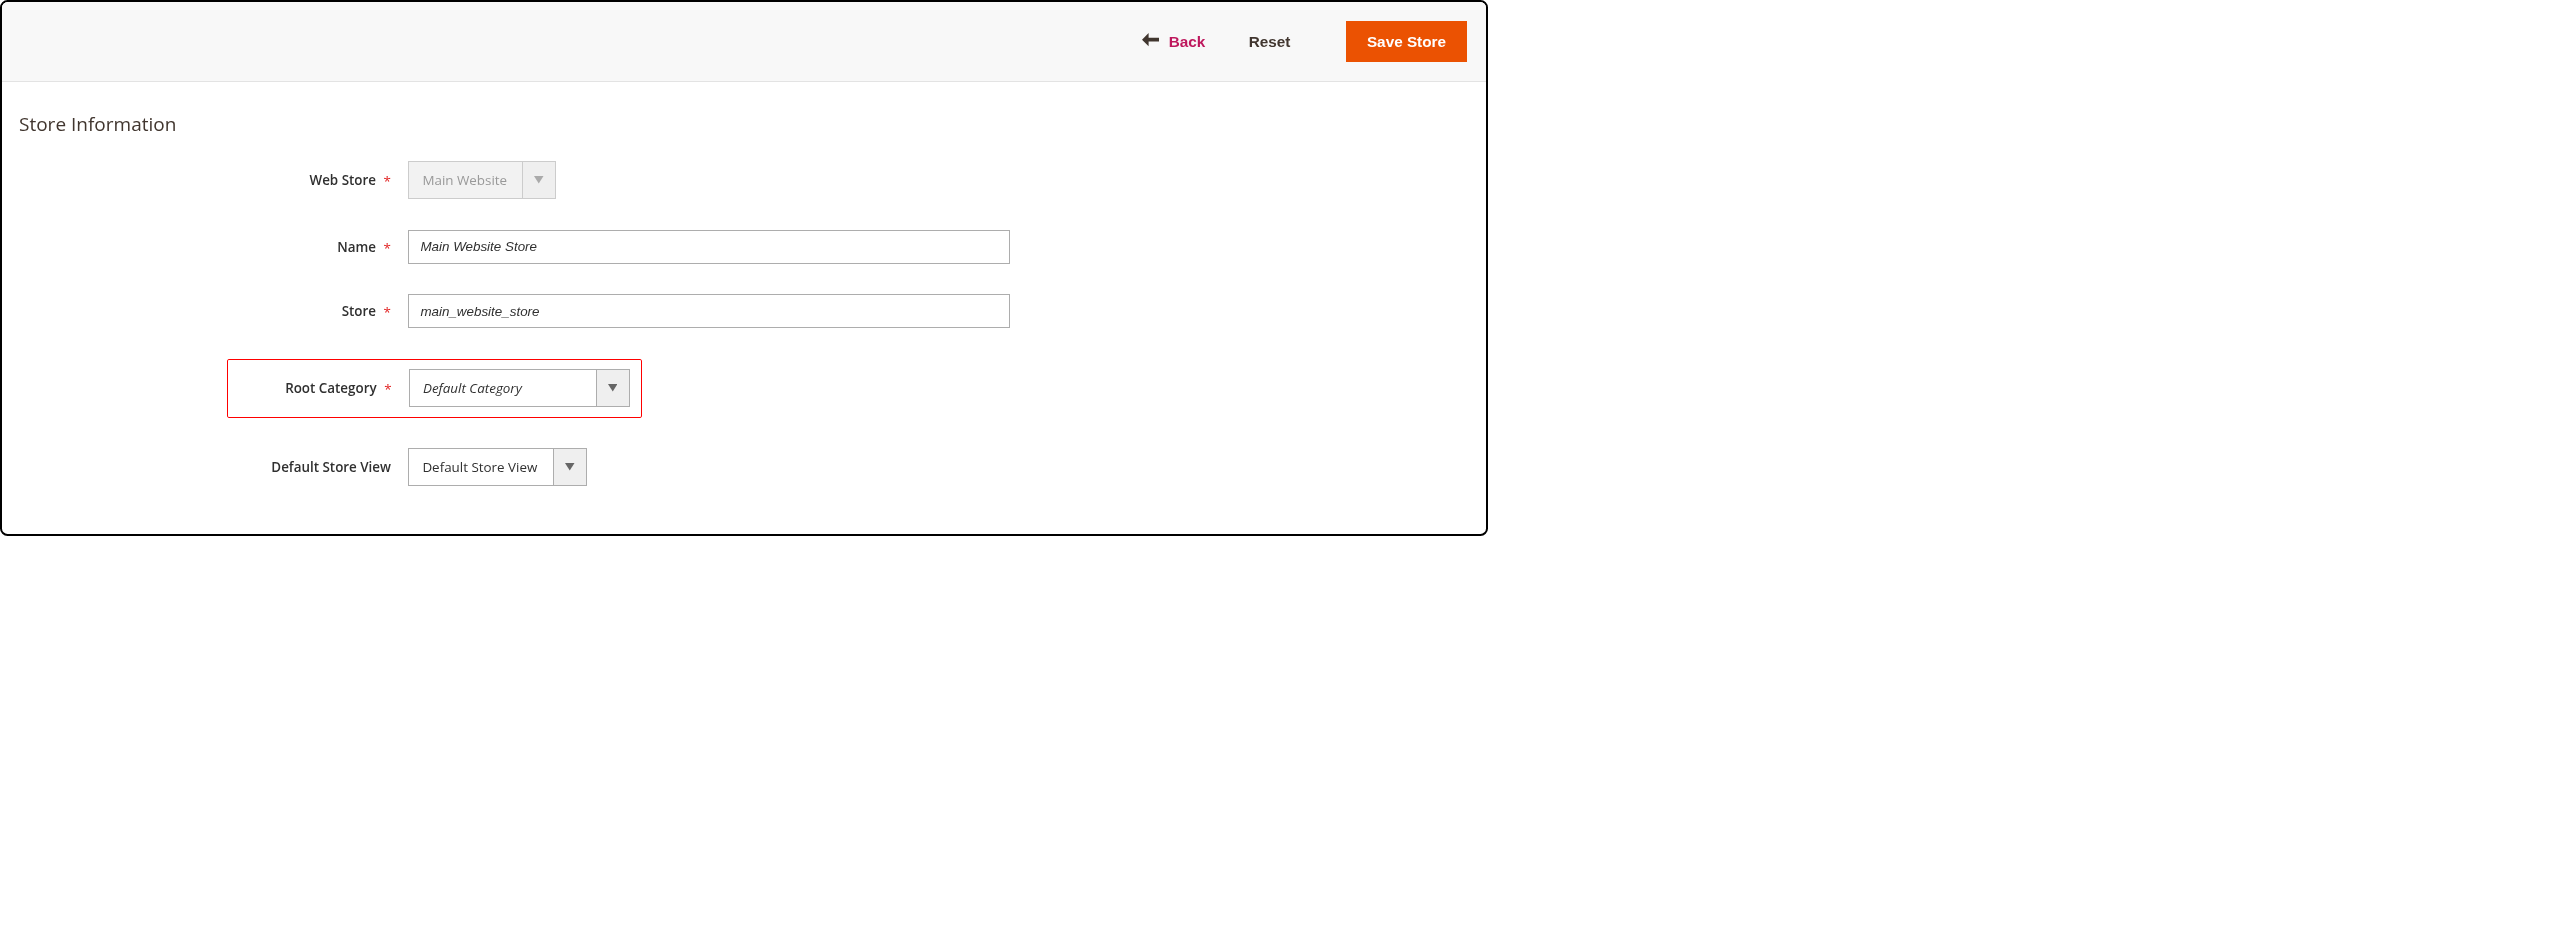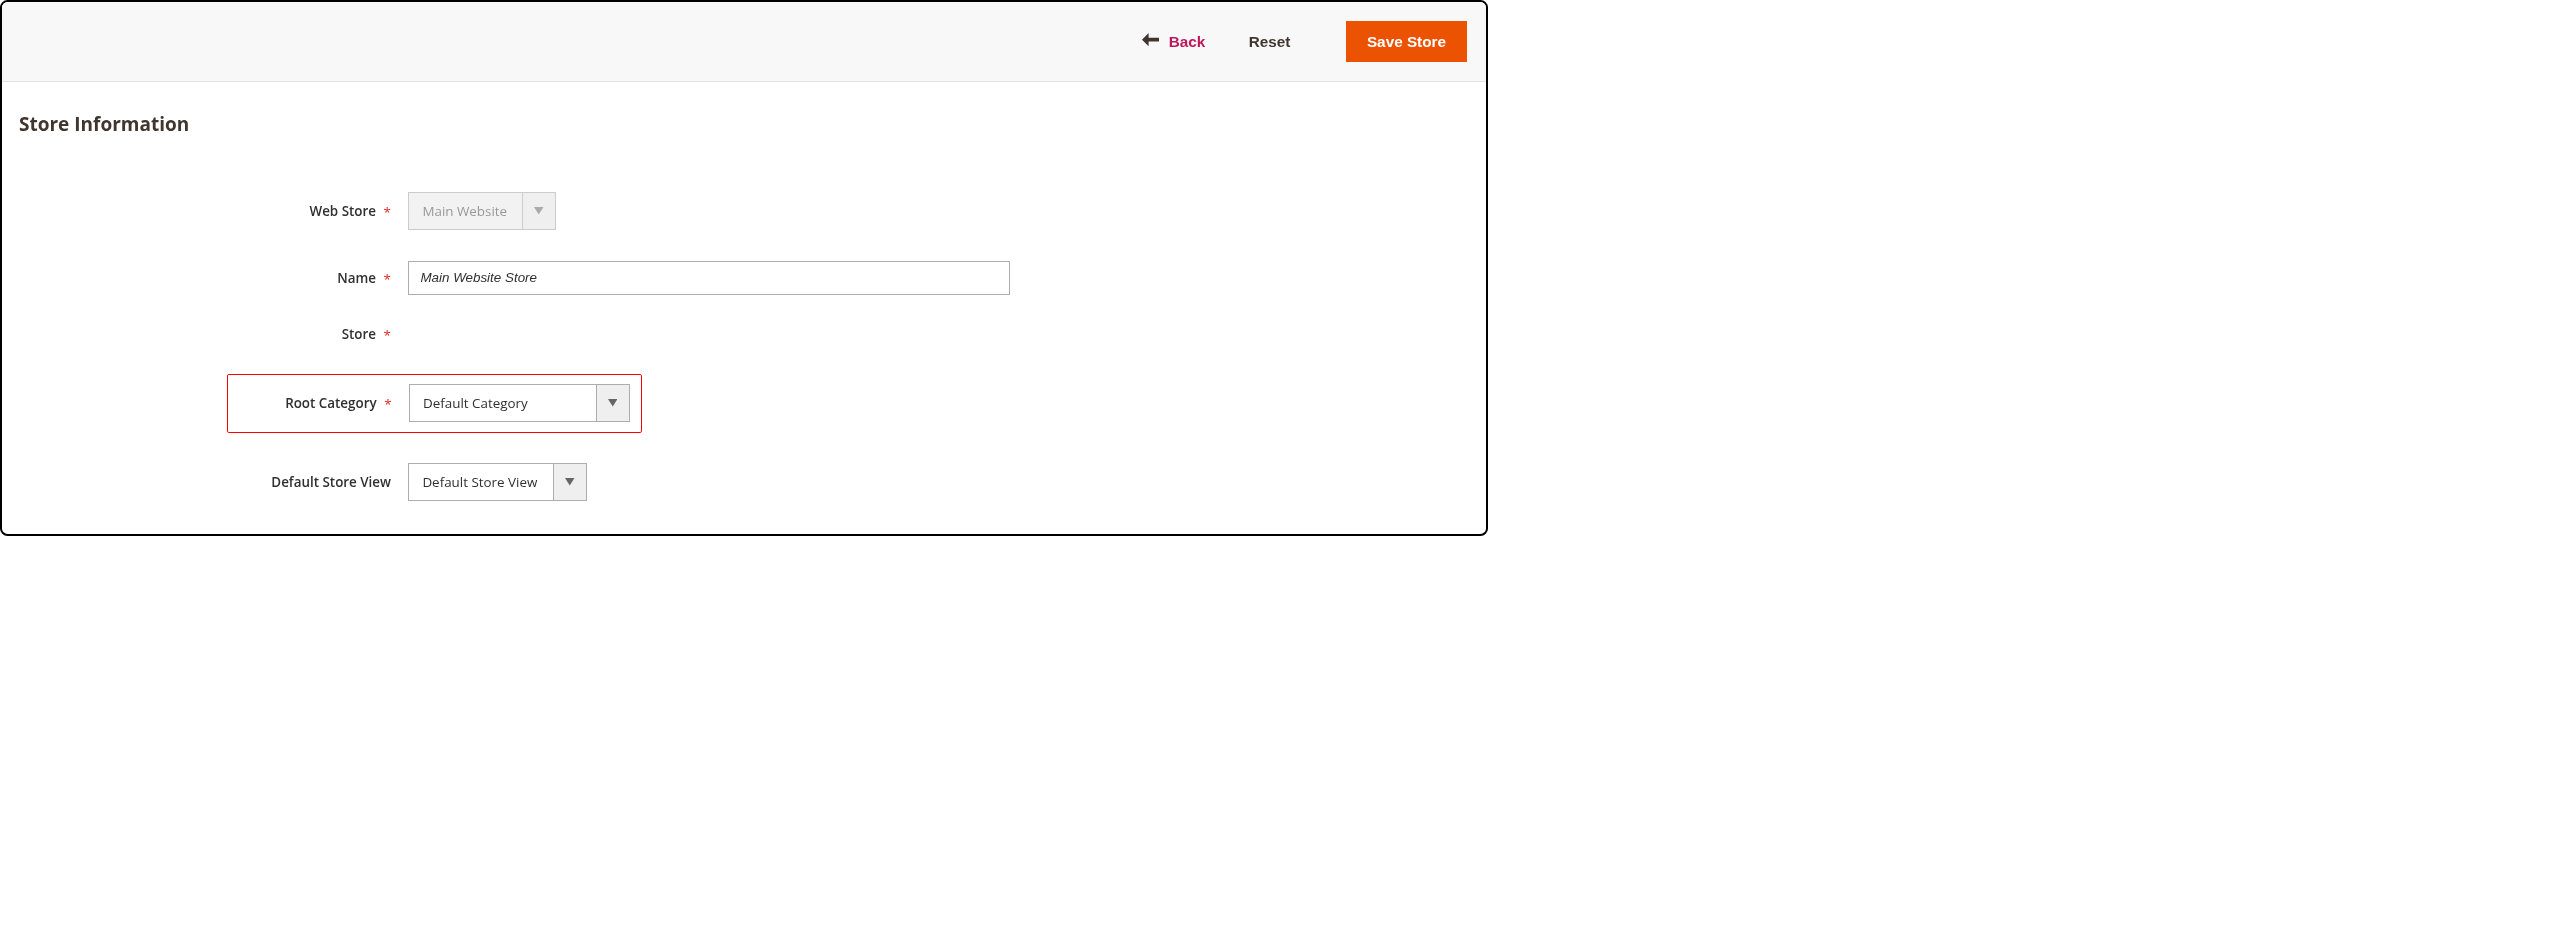--- a/index.html
+++ b/index.html
@@ -58,23 +58,23 @@
     padding: 11.4px 21px;
     border: none;
     cursor: pointer;
     margin-left: 29px;
   }
   .content {
     padding: 29px 17px 19px 17px;
   }
   .section-title {
     font-size: 19px;
-    font-weight: 700;
+    font-weight: 400;
     color: #41362f;
-    margin-bottom: 55px;
+    margin-bottom: 24px;
   }
   .form {
     display: flex;
     flex-direction: column;
     gap: 30.5px;
     padding-left: 219px;
   }
   .row {
     display: flex;
     align-items: center;
@@ -141,21 +141,21 @@
   .highlight-box {
     border: 1.9px solid #ff0000;
     padding: 9.5px 11.4px 9.5px 0;
     margin-left: -11.4px;
     border-radius: 1.9px;
     display: inline-flex;
     align-items: center;
     gap: 17px;
   }
   .highlight-box .label-col { width: 164px; }
-  .root-cat .select-text { width: 187px; }
+  .root-cat .select-text { width: 187px; font-style: italic; }
   .default-view .select-text { width: 145px; justify-content: flex-start; }
   .website .select-text { width: 114px; }
 </style>
 </head>
 <body>
 
 <div class="frame">
 
   <div class="toolbar">
     <button class="btn-back">
@@ -200,20 +200,21 @@
           <span class="req">*</span>
         </div>
         <input type="text" class="text-input" value="Main Website Store" style="">
       </div>
 
       <div class="row">
         <div class="label-col">
           <span>Store</span>
           <span class="req">*</span>
         </div>
+        <input type="text" class="text-input" value="main_website_store" style="">
       </div>
 
       <div>
         <div class="highlight-box">
           <div class="label-col">
             <span>Root Category</span>
             <span class="req">*</span>
           </div>
           <div class="select-wrap normal root-cat">
             <span class="select-text">Default Category</span>

